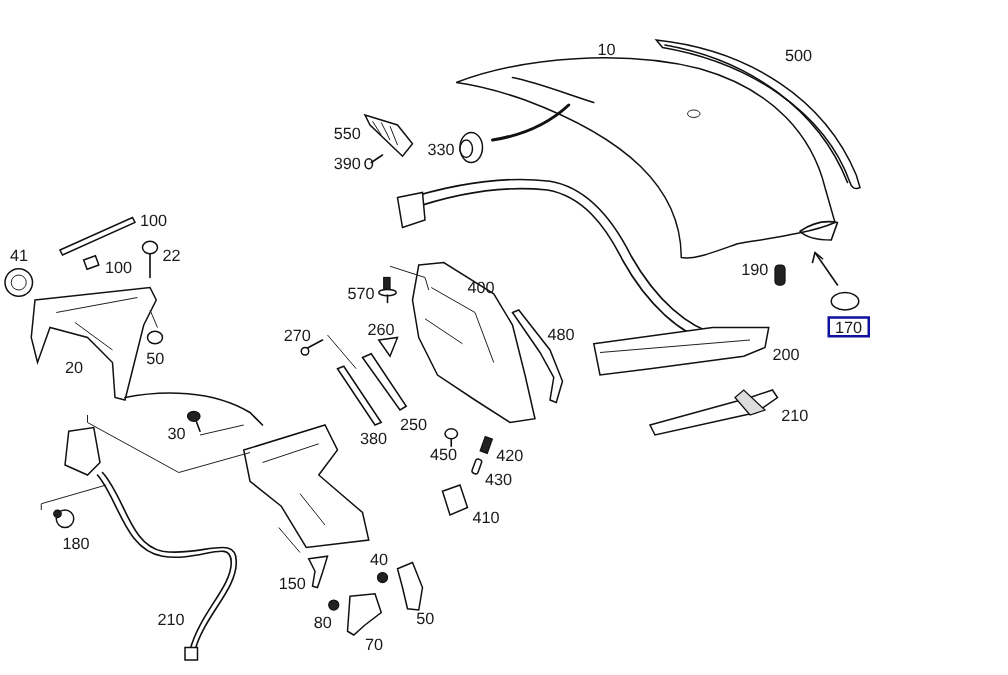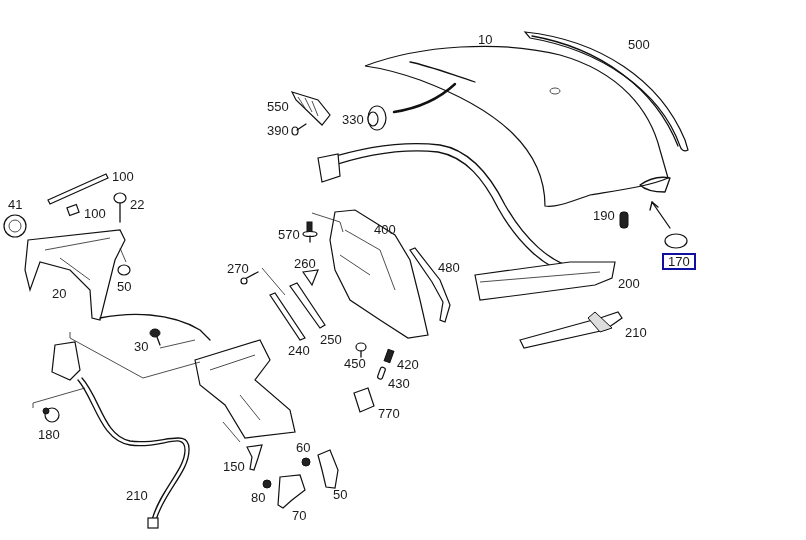--- a/index.html
+++ b/index.html
@@ -212,27 +212,27 @@
   <span class="part-label" style="left:117px;top:280px">50</span>
   <span class="part-label" style="left:278px;top:228px">570</span>
   <span class="part-label" style="left:374px;top:223px">400</span>
   <span class="part-label" style="left:593px;top:209px">190</span>
   <span class="part-label selected" style="left: 662px; top: 253px; border-color: rgb(16, 16, 160);">170</span>
   <span class="part-label" style="left:227px;top:262px">270</span>
   <span class="part-label" style="left:294px;top:257px">260</span>
   <span class="part-label" style="left:438px;top:261px">480</span>
   <span class="part-label" style="left:618px;top:277px">200</span>
   <span class="part-label" style="left:625px;top:326px">210</span>
-  <span class="part-label" style="left:288px;top:344px">240</span>
+  <span class="part-label" style="left:288px;top:344px">380</span>
   <span class="part-label" style="left:320px;top:333px">250</span>
   <span class="part-label" style="left:134px;top:340px">30</span>
   <span class="part-label" style="left:344px;top:357px">450</span>
   <span class="part-label" style="left:397px;top:358px">420</span>
   <span class="part-label" style="left:388px;top:377px">430</span>
-  <span class="part-label" style="left:378px;top:407px">770</span>
-  <span class="part-label" style="left:38px;top:428px">180</span>
-  <span class="part-label" style="left:296px;top:441px">60</span>
+  <span class="part-label" style="left:378px;top:407px">410</span>
+  <span class="part-label" style="left:50px;top:428px">180</span>
+  <span class="part-label" style="left:296px;top:441px">40</span>
   <span class="part-label" style="left:223px;top:460px">150</span>
   <span class="part-label" style="left:251px;top:491px">80</span>
   <span class="part-label" style="left:333px;top:488px">50</span>
   <span class="part-label" style="left:292px;top:509px">70</span>
   <span class="part-label" style="left:126px;top:489px">210</span>
 </div>
 
 </body></html>

